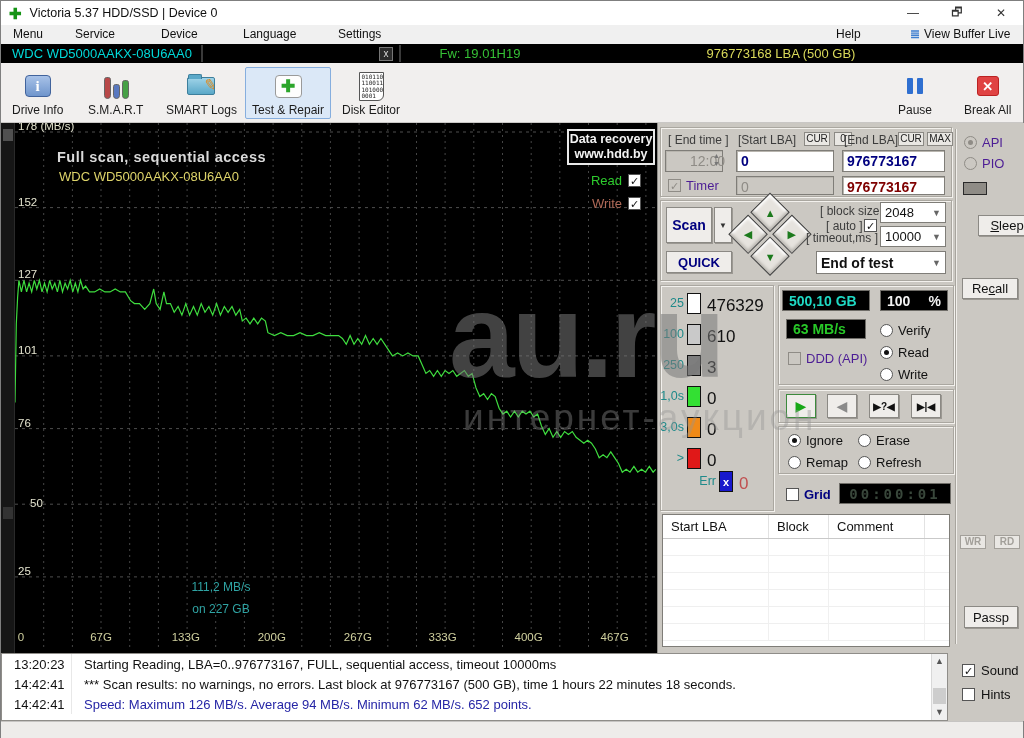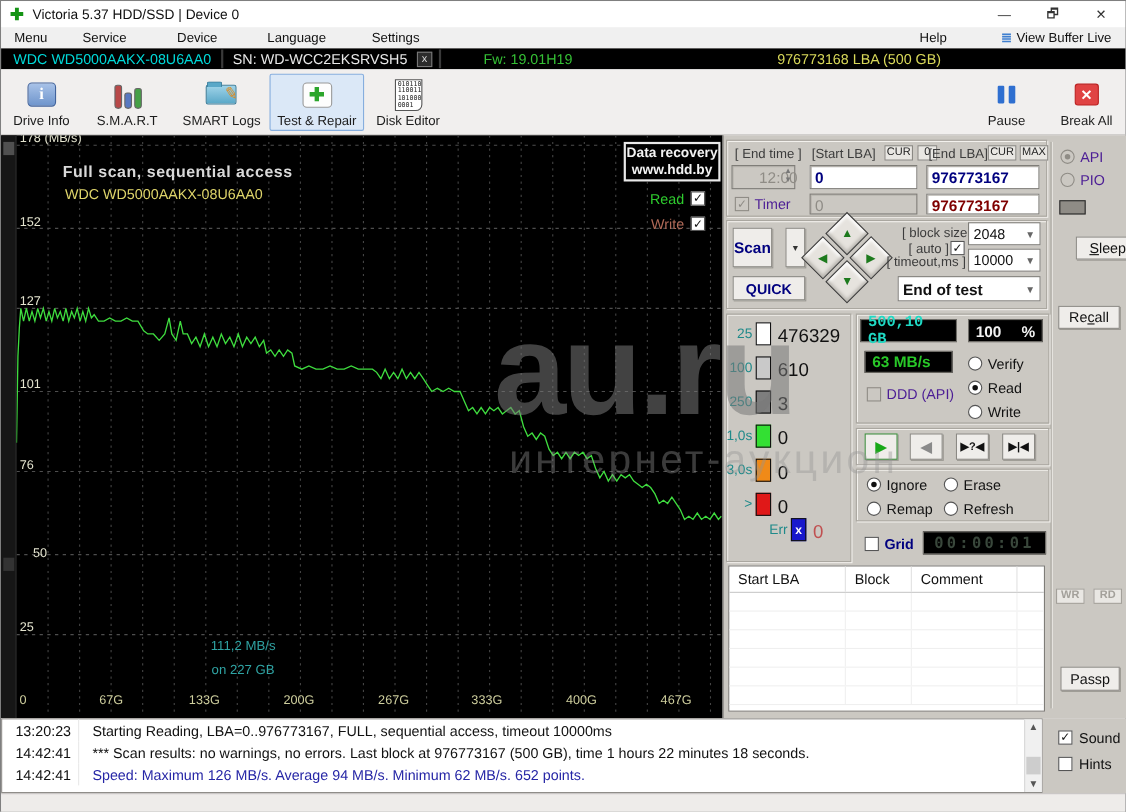--- a/index.html
+++ b/index.html
@@ -136,21 +136,20 @@
     <span class="menu-item" style="left:333px">Settings</span>
     <span class="menu-item" style="left:831px">Help</span>
     <span class="menu-item" style="left:905px">
       <span id="vbl-icon">≣</span><span>View Buffer Live</span>
     </span>
   </div>
 
   <div id="infobar">
     <span class="ib-seg" style="left:6px;  width:190px; color:#00d9d9;">WDC WD5000AAKX-08U6AA0</span>
     <span class="ib-div" style="left:200px"></span>
-    <span class="ib-seg" style="left:206px; width:168px; color:#e8e8e8;">SN: WD-WCC2EKSRVSH5</span>
     <span id="ib-close">x</span>
     <span class="ib-div" style="left:398px"></span>
     <span class="ib-seg" style="left:404px; width:150px; color:#35c035;">Fw: 19.01H19</span>
     <span class="ib-seg" style="left:620px; width:320px; color:#d9d95a;">976773168 LBA (500 GB)</span>
   </div>
 
   <div id="toolbar">
     <div class="tool-btn" style="left:4px">
       <span class="ticon">
           <span class="ic-info">i</span>
@@ -297,21 +296,21 @@
       <span class="minibtn" style="left:176px; top:9px; width:18px; height:14px;">0</span>
       <div class="pinput" style="left:78px; top:27px; width:98px; height:22px;">0</div>
       <div class="pinput disabled" style="left:78px; top:53px; width:98px; height:19px;">0</div>
       <span class="plabel" style="left:186px; top:10px">[End LBA]</span>
       <span class="minibtn" style="left:240px; top:9px; width:26px; height:14px;">CUR</span>
       <span class="minibtn" style="left:269px; top:9px; width:26px; height:14px;">MAX</span>
       <div class="pinput" style="left:184px; top:27px; width:103px; height:22px;">976773167</div>
       <div class="pinput red" style="left:184px; top:53px; width:103px; height:19px;">976773167</div>
 
       <div class="etched" style="left:2px; top:77px; width:292px; height:81px;"></div>
-      <div class="pbtn blue" style="left:8px; top:84px; width:36px; height:36px; font-size:14px;">Scan</div>
+      <div class="pbtn blue" style="left:8px; top:84px; width:46px; height:36px; font-size:14px;">Scan</div>
       <div class="pbtn" style="left:56px; top:84px; width:18px; height:36px; font-size:8px; color:#333;">▼</div>
       <div class="pbtn blue" style="left:8px; top:128px; width:66px; height:22px;">QUICK</div>
       <div id="diamond">
         <div class="dcell">
             <span>▲</span>
           </div>
         <div class="dcell">
             <span>▶</span>
           </div>
         <div class="dcell">
@@ -388,21 +387,21 @@
             <span class="stat-count" style="color:#111111">0</span>
           </div>
           <div class="stat-row" style="top: 348px; margin-left: 32px;">
             <span class="stat-lab">Err</span>
             <span class="stat-block" style="background:#1818cc">x</span>
             <span class="stat-count" style="color:#c05050">0</span>
           </div>
         </div>
 
       <div class="etched" style="left:120px; top:162px; width:176px; height:100px;"></div>
-      <div class="lcd" style="left:124px; top:167px; width:88px; height:21px; color:#1fd9c4;font-family:Liberation Mono, monospace;">500,10 GB</div>
+      <div class="lcd" style="left:124px; top:167px; width:88px; height:21px; color:#1fd9c4;">500,10 GB</div>
       <div class="lcd" style="left:222px; top:167px; width:68px; height:21px; color:#f2f2f2; justify-content:space-between;">
         <span>100</span>
           <span>%</span>
       </div>
       <div class="lcd" style="left:128px; top:196px; width:80px; height:20px; color:#28c828;">63 MB/s</div>
       <div class="radio-row" style="left:222px; top:200px">
           <span class="rb"></span>
           <span>Verify</span>
         </div>
       <div class="radio-row" style="left:222px; top:222px">

